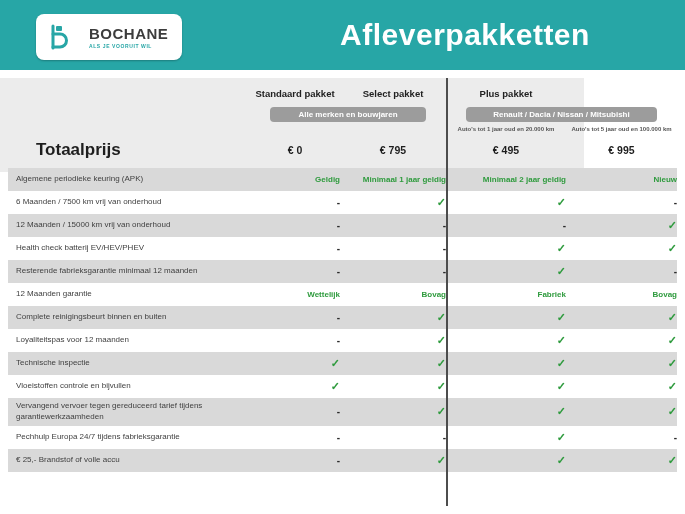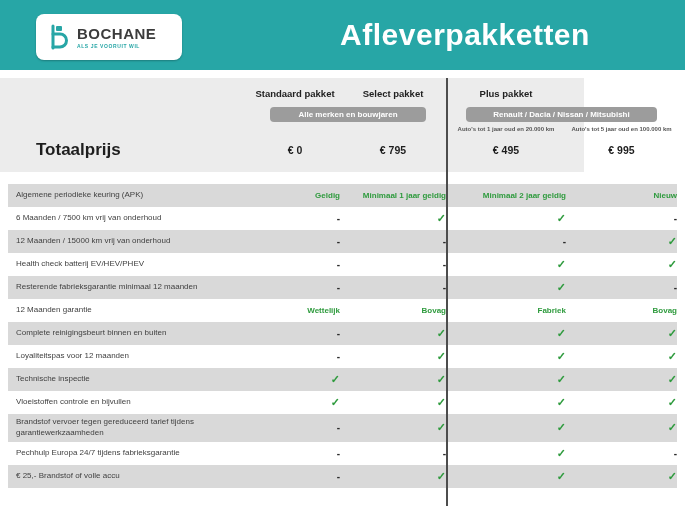--- a/index.html
+++ b/index.html
@@ -2,21 +2,21 @@
 <html><head>
 <meta charset="utf-8">
 <style>
   html,body{margin:0;padding:0;background:#fff;}
   .page{position:relative;width:685px;height:514px;background:#ffffff;
         font-family:"Liberation Sans",sans-serif;overflow:hidden;}
 
   
   .topbar{position:absolute;left:0;top:0;width:685px;height:70px;background:#27a6a6;}
   .logo-card{position:absolute;left:36px;top:14px;width:146px;height:46px;background:#ffffff;
-             border-radius:8px;display:flex;align-items:center;gap:7px;padding:0 10px;box-sizing:border-box;
+             border-radius:8px;display:flex;align-items:center;gap:19px;padding:0 10px;box-sizing:border-box;
              box-shadow:0 1px 2px rgba(0,0,0,.25);}
   .logo-icon{width:24px;height:26px;flex:0 0 auto;}
   .logo-texts{display:flex;flex-direction:column;line-height:1;}
   .logo-name{font-size:15px;font-weight:bold;color:#3c3c3c;letter-spacing:.5px;}
   .logo-tagline{font-size:5px;font-weight:bold;color:#27a6a6;letter-spacing:.6px;margin-top:3px;}
   .main-title{position:absolute;left:255px;right:10px;top:18px;text-align:center;
               color:#ffffff;font-size:30px;font-weight:bold;letter-spacing:.5px;}
 
   
   .grid{display:grid;grid-template-columns:242px 90px 106px 120px 111px;margin:0 8px;}
@@ -25,21 +25,21 @@
   .hdr-block{position:absolute;left:0;top:78px;width:584px;background:#ececec;padding:8px 0 4px 0;box-sizing:border-box;}
   .pkg-name{text-align:center;font-size:9.5px;font-weight:bold;color:#222;padding:2px 0 8px 0;}
   .badge{background:#9c9c9c;color:#ffffff;font-size:8px;font-weight:bold;text-align:center;
          padding:3px 2px;border-radius:4px;margin:0 20px;}
   .cond{text-align:center;font-size:6px;font-weight:bold;color:#555;padding:4px 0 2px 0;}
   .hdr-row4{align-items:center;padding:6px 0 8px 0;}
   .total-label{font-size:17px;font-weight:bold;color:#1e1e1e;padding-left:28px;}
   .price{text-align:center;font-size:10.5px;font-weight:bold;color:#1e1e1e;}
 
   
-  .rows-wrap{position:absolute;left:0;top:184px;width:685px;}
+  .rows-wrap{position:absolute;left:0;top:168px;width:685px;}
   .frow{min-height:23px;align-items:center;}
   .frow.gray{background:#d9d9d9;}
   .frow.white{background:#ffffff;}
   .flabel{font-size:8px;color:#3f3f3f;line-height:1.35;padding:3px 6px 3px 8px;}
   .fval{text-align:right;}
   .check{color:#2f9b3e;font-size:11px;font-weight:bold;}
   .dash{color:#2b2b2b;font-size:10px;font-weight:bold;}
   .green-text{color:#2f9b3e;font-size:8px;font-weight:bold;}
 
   
@@ -155,21 +155,21 @@
         <div class="fcell fval check">✓</div>
       </div>
       <div class="grid frow white">
         <div class="flabel">Vloeistoffen controle en bijvullen</div>
         <div class="fcell fval check">✓</div>
         <div class="fcell fval check">✓</div>
         <div class="fcell fval check">✓</div>
         <div class="fcell fval check">✓</div>
       </div>
       <div class="grid frow gray">
-        <div class="flabel">Brandstof vervoer tegen gereduceerd tarief tijdens garantiewerkzaamheden</div>
+        <div class="flabel">Vervangend vervoer tegen gereduceerd tarief tijdens garantiewerkzaamheden</div>
         <div class="fcell fval dash">-</div>
         <div class="fcell fval check">✓</div>
         <div class="fcell fval check">✓</div>
         <div class="fcell fval check">✓</div>
       </div>
       <div class="grid frow white">
         <div class="flabel">Pechhulp Europa 24/7 tijdens fabrieksgarantie</div>
         <div class="fcell fval dash">-</div>
         <div class="fcell fval dash">-</div>
         <div class="fcell fval check">✓</div>

